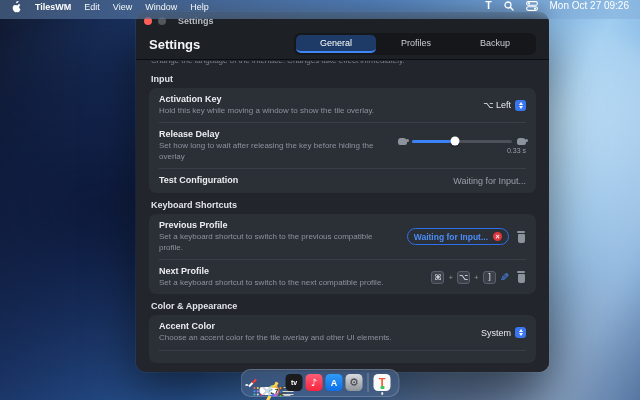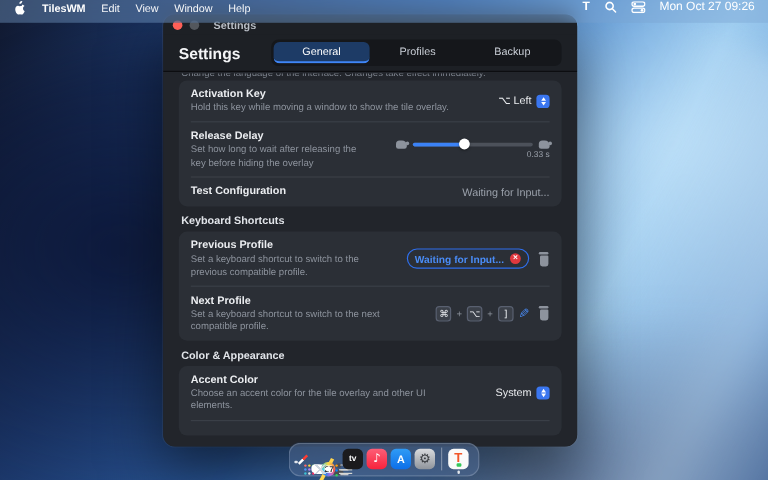--- a/index.html
+++ b/index.html
@@ -22,21 +22,21 @@
     padding:0 11px;background:rgba(125,165,210,.40);backdrop-filter:blur(8px);color:#fff;font-size:9px;z-index:50;}
   .mb-left{display:flex;align-items:center;gap:13px;}
   .mb-app{font-weight:bold;}
   .mb-item{opacity:.95;}
   .mb-right{margin-left:auto;display:flex;align-items:center;gap:12px;}
   .mb-status-t{font-weight:bold;font-size:10px;}
   .mb-clock{font-size:10px;white-space:nowrap;}
   .mb-svg{display:block;}
 
   
-  .window{position:absolute;left:136px;top:12px;width:345px;height:360px;border-radius:10px;
+  .window{position:absolute;left:136px;top:12px;width:413px;height:360px;border-radius:10px;
     background:#22252b;box-shadow:0 22px 50px rgba(0,0,0,.55),0 0 0 1px rgba(255,255,255,.07);
     overflow:hidden;z-index:40;color:#e9ebee;}
   .titlebar{height:17px;background:#1d2025;display:flex;align-items:center;padding:0 8px;gap:6px;}
   .dot{width:8px;height:8px;border-radius:50%;}
   .dot-red{background:#ff5f57;}
   .dot-gray{background:#53575d;}
   .tb-title{font-size:9px;font-weight:bold;color:#b9bec6;margin-left:6px;}
   .header{height:31px;background:#1d2025;display:flex;align-items:center;justify-content:space-between;
     padding:0 13px;border-bottom:1px solid #0c0d10;}
   .h-title{font-size:13px;font-weight:bold;color:#f4f5f7;}
@@ -208,20 +208,21 @@
         <span class="tab">Profiles</span>
         <span class="tab">Backup</span>
       </div>
     </div>
 
     <div class="content">
       <div class="clipped">
         <span>Change the language of the interface. Changes take effect immediately.</span>
       </div>
 
+      <div class="sec-label">Input</div>
       <div class="card">
         <div class="row">
           <div class="r-text">
             <div class="r-title">Activation Key</div>
             <div class="r-sub">Hold this key while moving a window to show the tile overlay.</div>
           </div>
           <div class="r-value">
             <span>⌥ Left</span>
             <span class="popup-badge">
                 <i class="up"></i>

